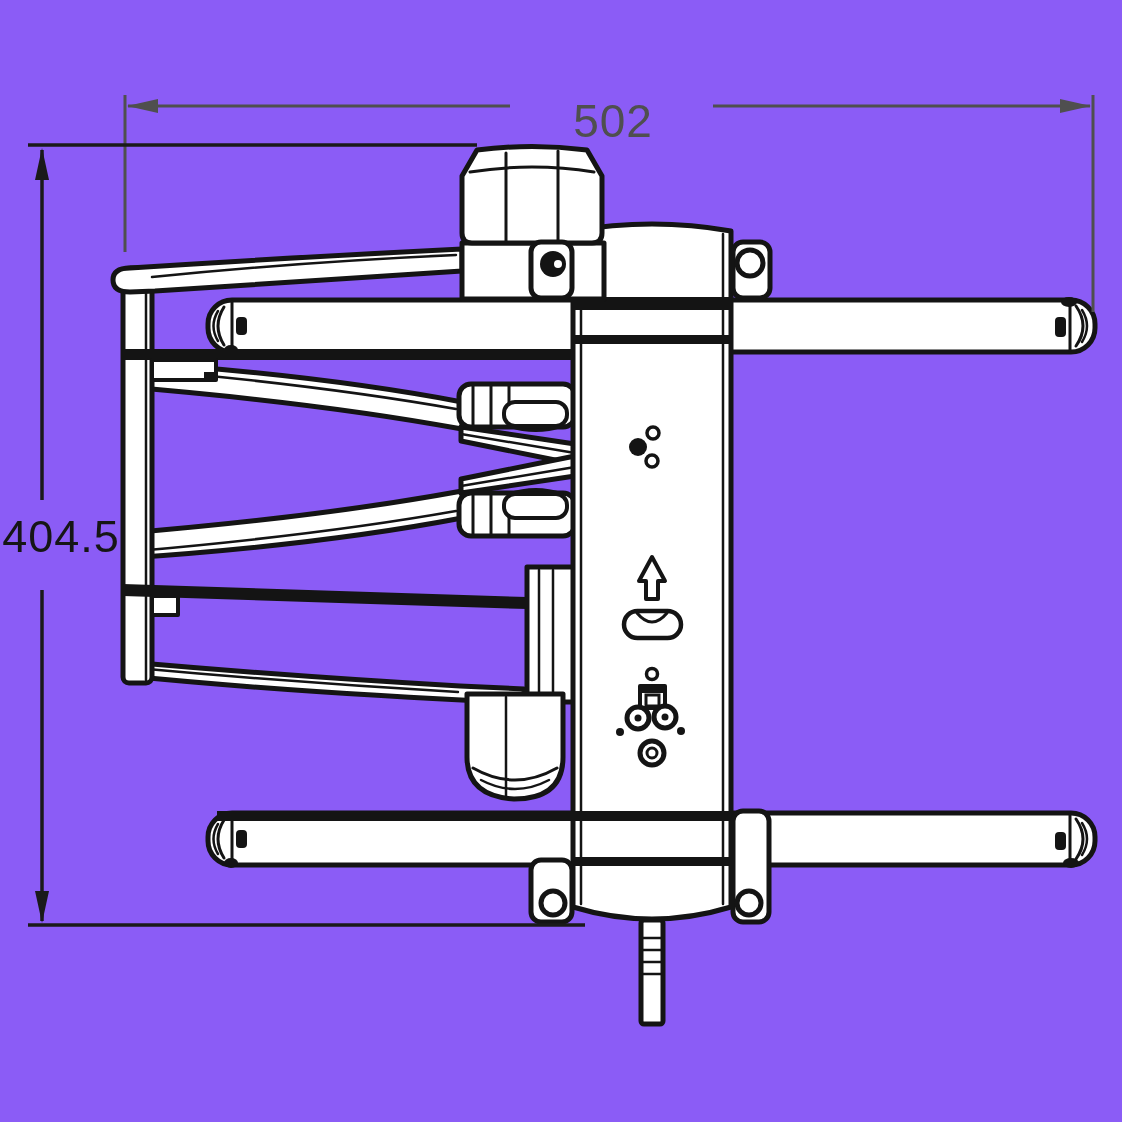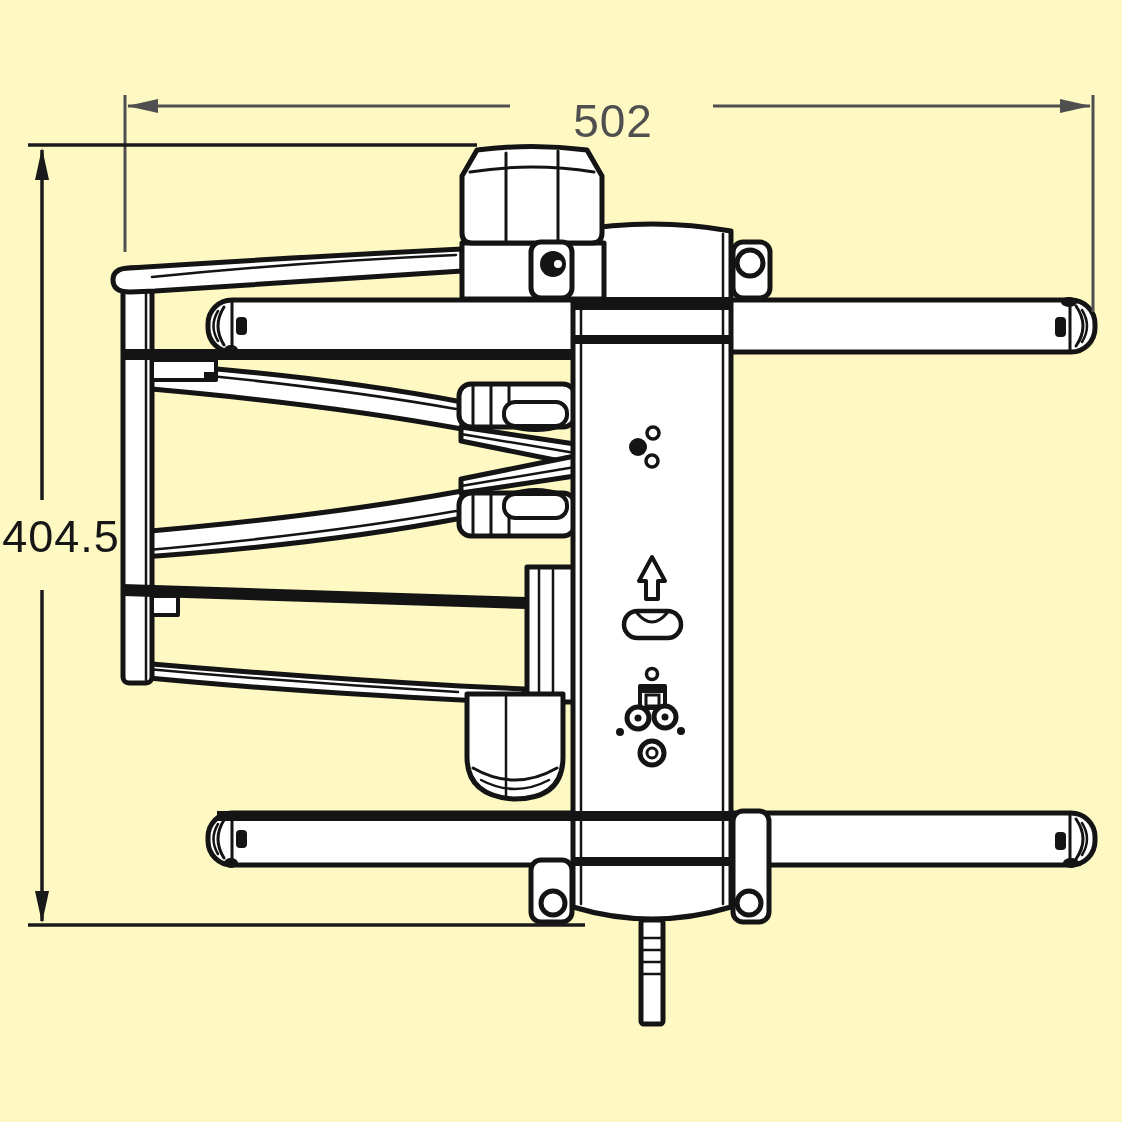--- a/index.html
+++ b/index.html
@@ -1,16 +1,16 @@
 <!DOCTYPE html>
 <html><head>
 <meta charset="utf-8">
 <style>
   html,body { margin:0; padding:0; background:#ffffff; }
-  .canvas { position:relative; width:1122px; height:1122px; background:#fef9c3; overflow:hidden; }
+  .canvas { position:relative; width:1122px; height:1122px; background:#8b5cf6; overflow:hidden; }
   svg { display:block; }
 
   
   .lnf  { fill:#ffffff; stroke:#141414; stroke-width:5; stroke-linejoin:round; }
   .med  { fill:none;    stroke:#141414; stroke-width:3; stroke-linecap:round; }
   .thin { fill:none;    stroke:#141414; stroke-width:2.5; stroke-linecap:round; }
   .dark { fill:#141414; stroke:none; }
   .icon-ln  { fill:#ffffff; stroke:#141414; stroke-width:4; stroke-linejoin:round; }
   .ring     { fill:#ffffff; stroke:#141414; stroke-width:5; }
 

